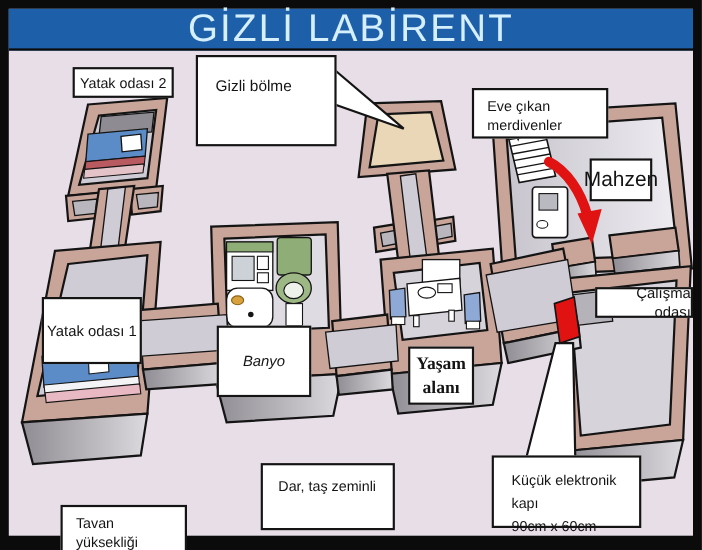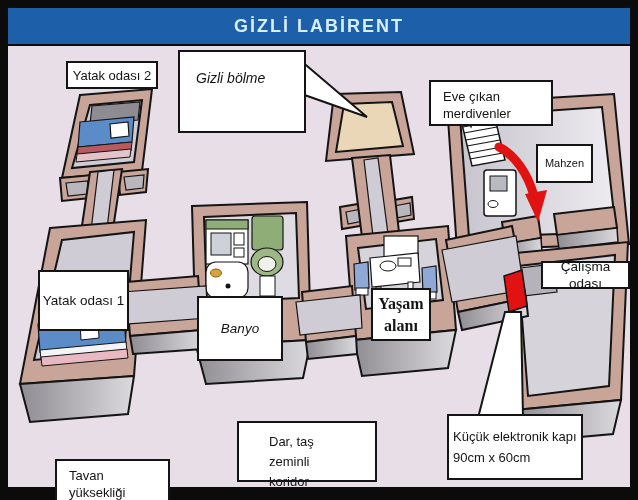--- a/index.html
+++ b/index.html
@@ -1,27 +1,27 @@
 <!DOCTYPE html>
 <html><head>
 <meta charset="utf-8">
 <style>
   html,body{margin:0;padding:0;background:#444;}
   .stage{position:relative;width:638px;height:500px;background:#0b0b0b;overflow:hidden;
          font-family:"Liberation Sans",sans-serif;}
   .content{position:absolute;left:8px;top:8px;width:622px;height:479px;background:#e7dee8;}
   .titlebar{position:absolute;left:8px;top:8px;width:622px;height:36px;background:#1d5fa9;
             border-bottom:2px solid #0b0b0b;display:flex;align-items:center;justify-content:center;z-index:2;}
-  .titlebar span{color:#d6effd;font-size:18px;font-weight:bold;letter-spacing:2px;}
+  .titlebar span{color:#d6effd;font-size:35px;font-weight:normal;letter-spacing:2px;}
   svg.maze{position:absolute;left:0;top:0;z-index:1;}
   .label{position:absolute;background:#ffffff;border:2px solid #141414;color:#141414;
          box-sizing:border-box;z-index:3;font-size:13px;line-height:17px;}
-  .c{display:flex;align-items:center;justify-content:center;text-align:center;}
+  .c{display:flex;align-items:center;justify-content:center;text-align:right;}
   .tl{padding:6px 12px;margin-top:28px;}
-  .serif{font-family:"Liberation Serif",serif;font-weight:bold;font-size:16px;line-height:22px;}
+  .serif{font-family:"Liberation Serif",serif;font-weight:bold;font-size:16px;line-height:22px;margin-top:27px;}
 </style>
 </head>
 <body>
 
 <div class="stage">
   <div class="content"></div>
 
   <div class="titlebar">
     <span>GİZLİ LABİRENT</span>
   </div>
@@ -169,30 +169,30 @@
     </g>
 
     <polygon fill="#ffffff" stroke="#141414" stroke-width="2" points="300,60 367,117 296,92"></polygon>
     <polygon fill="#ffffff" stroke="#141414" stroke-width="2" points="452,88 484,88 471,126"></polygon>
   </svg>
 
   <div class="label c" style="left:66px;top:61px;width:92px;height:28px;">
     <span>Yatak odası 2</span>
   </div>
 
-  <div class="label" style="left:178px;top:50px;width:128px;height:83px;padding:18px 0 16px 16px;font-size:14px;font-style:italic;">
+  <div class="label" style="left:178px;top:50px;width:128px;height:83px;padding:18px 0 16px 16px;font-size:14px;">
     <span>Gizli bölme</span>
   </div>
 
   <div class="label tl" style="left:429px;top:52px;width:124px;height:46px;">
     <div>Eve çıkan</div>
     <div>merdivenler</div>
   </div>
 
-  <div class="label c" style="left:536px;top:144px;width:57px;height:39px;font-size:11px;">
+  <div class="label c" style="left:536px;top:144px;width:57px;height:39px;font-size:19px;">
     <span>Mahzen</span>
   </div>
 
   <div class="label c" style="left:38px;top:270px;width:91px;height:61px;font-size:13.5px;">
     <span>Yatak odası 1</span>
   </div>
 
   <div class="label c" style="left:197px;top:296px;width:86px;height:65px;font-size:13.5px;font-style:italic;">
     <span>Banyo</span>
   </div>
@@ -204,22 +204,21 @@
 
   <div class="label c" style="left:541px;top:261px;width:89px;height:28px;font-size:13.5px;">
     <span>Çalışma odası</span>
   </div>
 
   <div class="label tl" style="left:55px;top:431px;width:115px;height:46px;">
     <div>Tavan yüksekliği</div>
     <div>1,8 m</div>
   </div>
 
-  <div class="label" style="left:237px;top:421px;width:140px;height:61px;padding:9px 30px;line-height:20px;">
+  <div class="label" style="left:237px;top:421px;width:122px;height:61px;padding:9px 14px;line-height:20px;">
     <div>Dar, taş zeminli</div>
-    <div>koridor</div>
-  </div>
-
-  <div class="label" style="left:447px;top:414px;width:136px;height:66px;padding:10px 4px;line-height:21px;">
+  </div>
+
+  <div class="label" style="left:447px;top:414px;width:136px;height:66px;padding:10px 16px;line-height:21px;">
     <div>Küçük elektronik kapı</div>
     <div>90cm x 60cm</div>
   </div>
 </div>
 
 </body></html>

